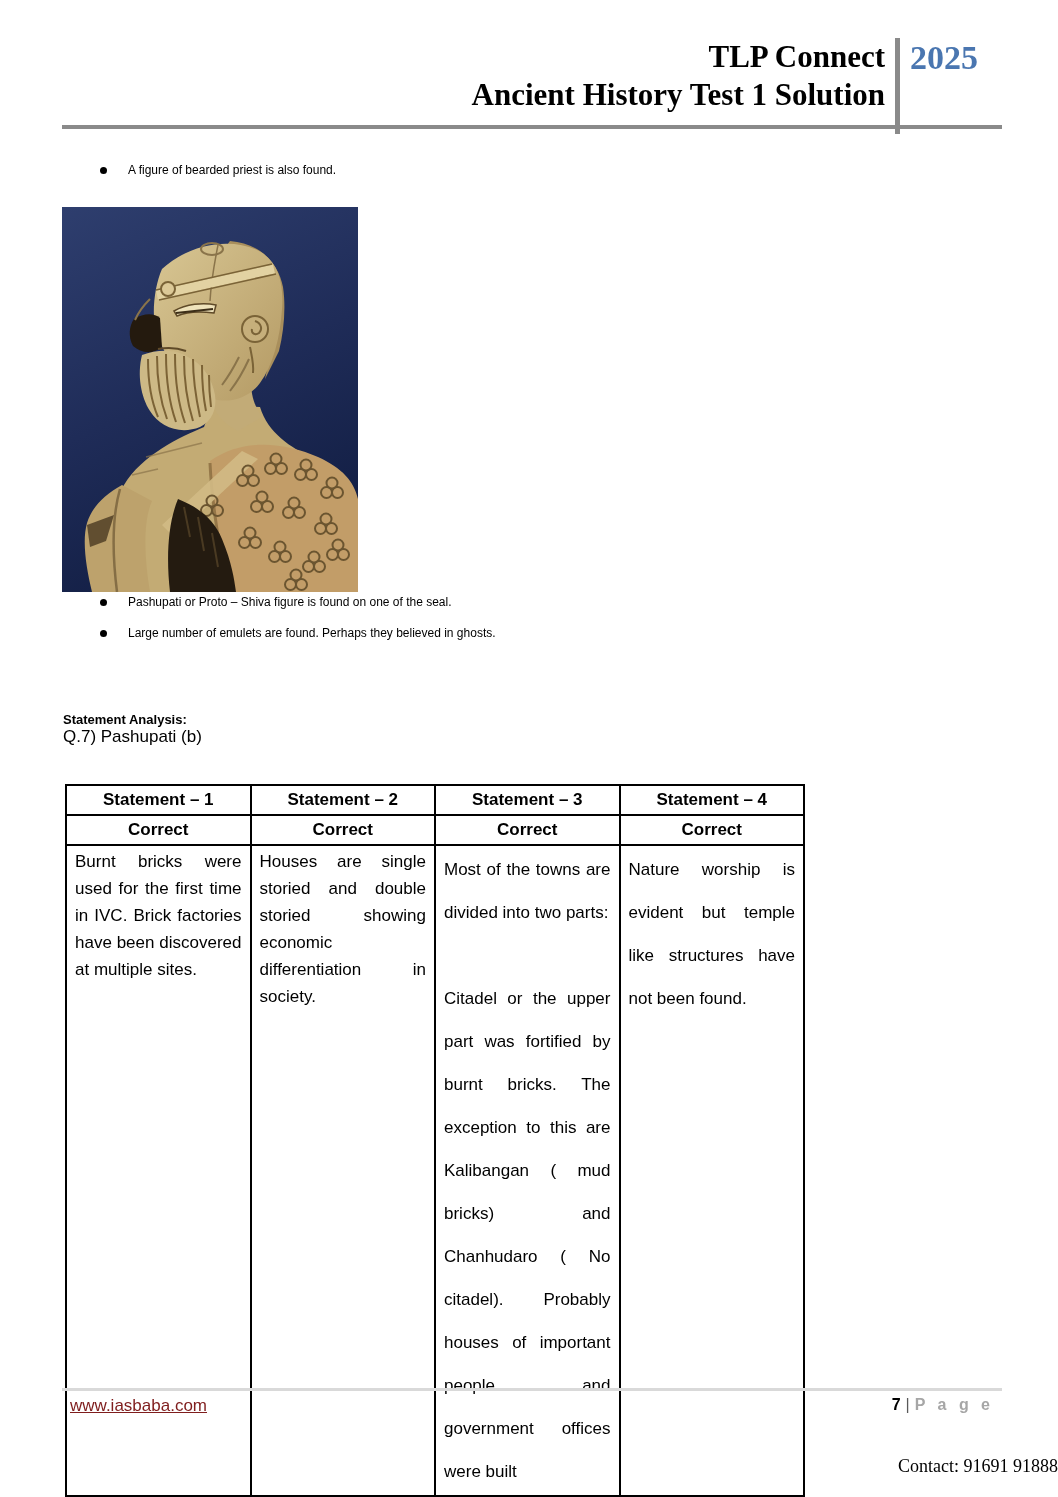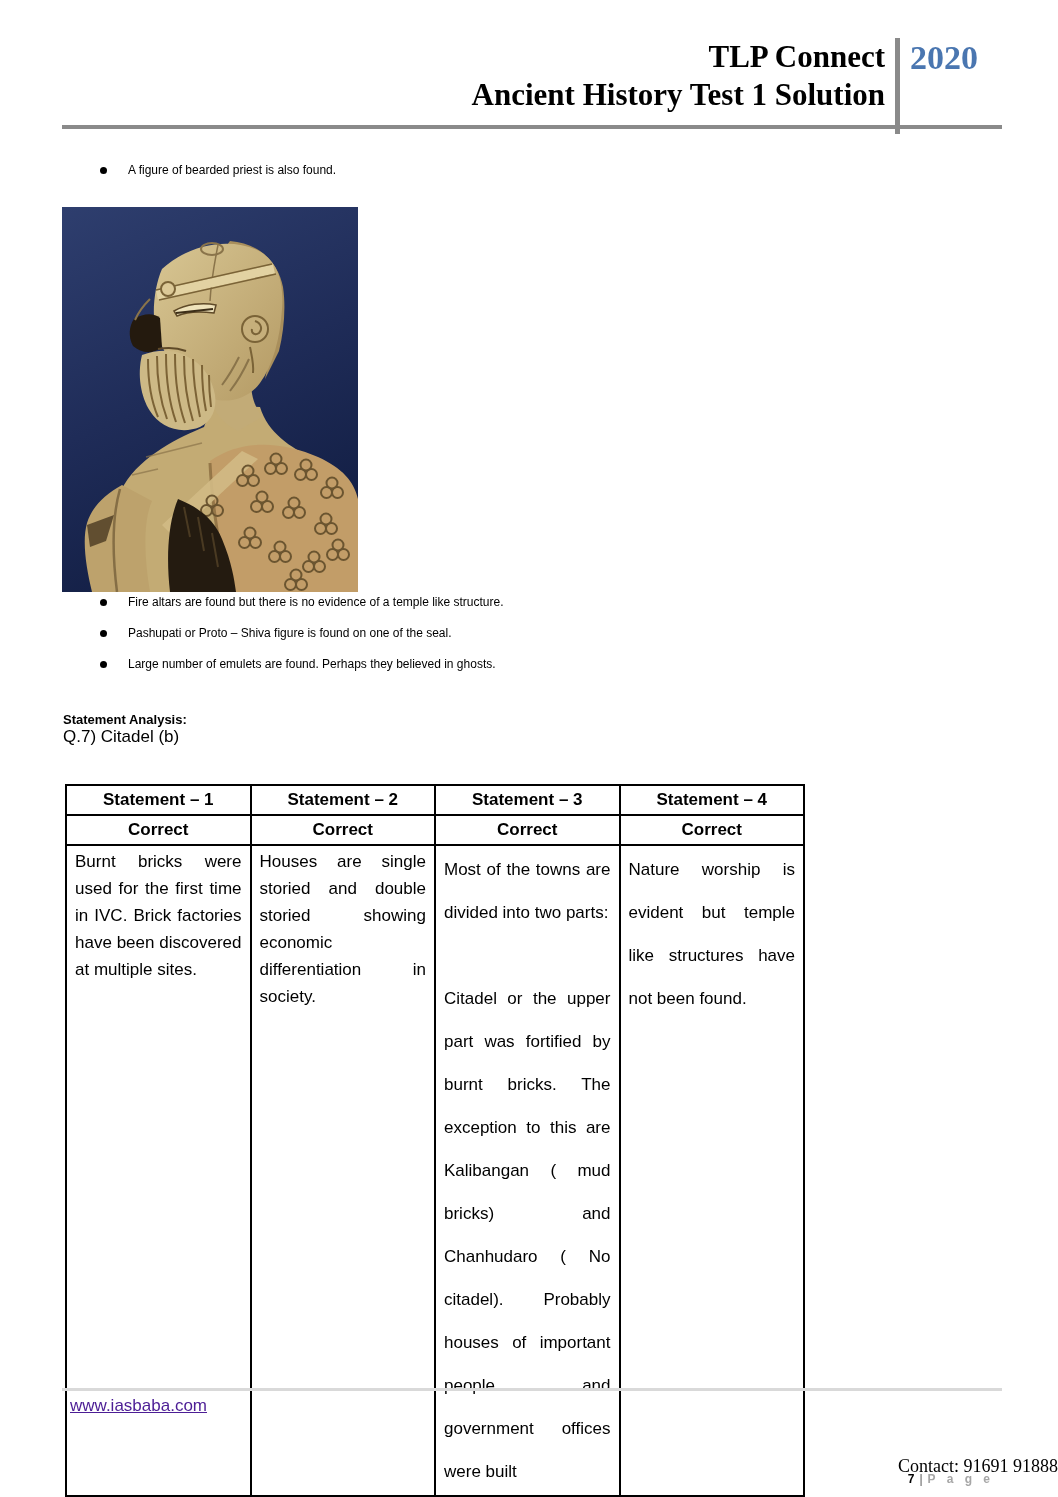--- a/index.html
+++ b/index.html
@@ -36,36 +36,36 @@
   .analysis-table tr.detail td{height:508px;text-align:justify;margin-top:48px;}
   .lh27{line-height:27px;}
   .lh31{line-height:43px;}
   .pre{white-space:pre-wrap;}
 
   
   .footer-rule{position:absolute;top:1388px;left:62px;width:940px;height:3px;background:#d9d9d9;}
   .site{position:absolute;top:1396px;left:70px;font-size:17px;text-decoration:underline;cursor:pointer;z-index:2;}
   .contact{position:absolute;top:1456px;left:0;width:1058px;text-align:right;
            font-family:"Liberation Serif",serif;font-size:18px;}
-  .pagenum{position:absolute;top:1472px;right:64px;font-size:12px;font-weight:700;z-index:2;}
+  .pagenum{position:absolute;top:1396px;right:64px;font-size:16px;font-weight:700;z-index:2;}
   .pagenum .sep{font-weight:400;color:#595959;margin:0 5px;}
   .pagenum .word{letter-spacing:4px;}
 </style>
 </head>
 <body>
 
 <div class="page">
 
   <div class="header-row">
     <div class="header-titles">
       <div>TLP Connect</div>
       <div>Ancient History Test 1 Solution</div>
     </div>
     <div class="header-vbar"></div>
-    <div class="header-year" style="color:#4a76b0">2020</div>
+    <div class="header-year" style="color:#4a76b0">2025</div>
   </div>
   <div class="header-rule"></div>
 
   <div class="bullet-list top">
     <div class="bullet-item">
       <span class="dot"></span>
       <span>A figure of bearded priest is also found.</span>
     </div>
   </div>
 
@@ -147,33 +147,29 @@
       <path d="M193,114 C199,116 201,122 197,126 C193,129 189,126 190,122" stroke="#7a6337" stroke-width="2" fill="none"></path>
       <path d="M188,140 C190,150 192,158 191,166" stroke="#7a6337" stroke-width="2" fill="none"></path>
 
       <path d="M84,250 L140,236 M70,268 L96,262" stroke="#8a744a" stroke-width="1.5" fill="none" opacity="0.7"></path>
     </svg>
   </div>
 
   <div class="bullet-list bottom">
     <div class="bullet-item">
       <span class="dot"></span>
-      <span>Fire altars are found but there is no evidence of a temple like structure.</span>
-    </div>
-    <div class="bullet-item">
-      <span class="dot"></span>
       <span>Pashupati or Proto – Shiva figure is found on one of the seal.</span>
     </div>
     <div class="bullet-item">
       <span class="dot"></span>
       <span>Large number of emulets are found. Perhaps they believed in ghosts.</span>
     </div>
   </div>
 
-  <div class="q-label">Q.7) Citadel (b)</div>
+  <div class="q-label">Q.7) Pashupati (b)</div>
   <div class="analysis-label">Statement Analysis:</div>
 
   <table class="analysis-table">
     <tbody>
         <tr class="hdr">
       <td>Statement – 1</td>
       <td>Statement – 2</td>
       <td>Statement – 3</td>
       <td>Statement – 4</td>
     </tr>
@@ -188,19 +184,19 @@
       <td class="lh27">Houses are single storied and double storied showing economic differentiation in society.</td>
       <td class="lh31 pre">Most of the towns are divided into two parts:
 
 Citadel or the upper part was fortified by burnt bricks. The exception to this are Kalibangan ( mud bricks) and Chanhudaro ( No citadel). Probably houses of important people and government offices were built</td>
       <td class="lh31">Nature worship is evident but temple like structures have not been found.</td>
     </tr>
   </tbody>
     </table>
 
   <div class="footer-rule"></div>
-  <span class="site" style="color:#4c1d95">www.iasbaba.com</span>
+  <span class="site" style="color:#7f1d1d">www.iasbaba.com</span>
   <span class="contact">Contact: 91691 91888</span>
   <span class="pagenum">
     <span>7</span><span class="sep">|</span><span class="word" style="color:#a6a6a6">P a g e</span>
   </span>
 
 </div>
 
 </body></html>

